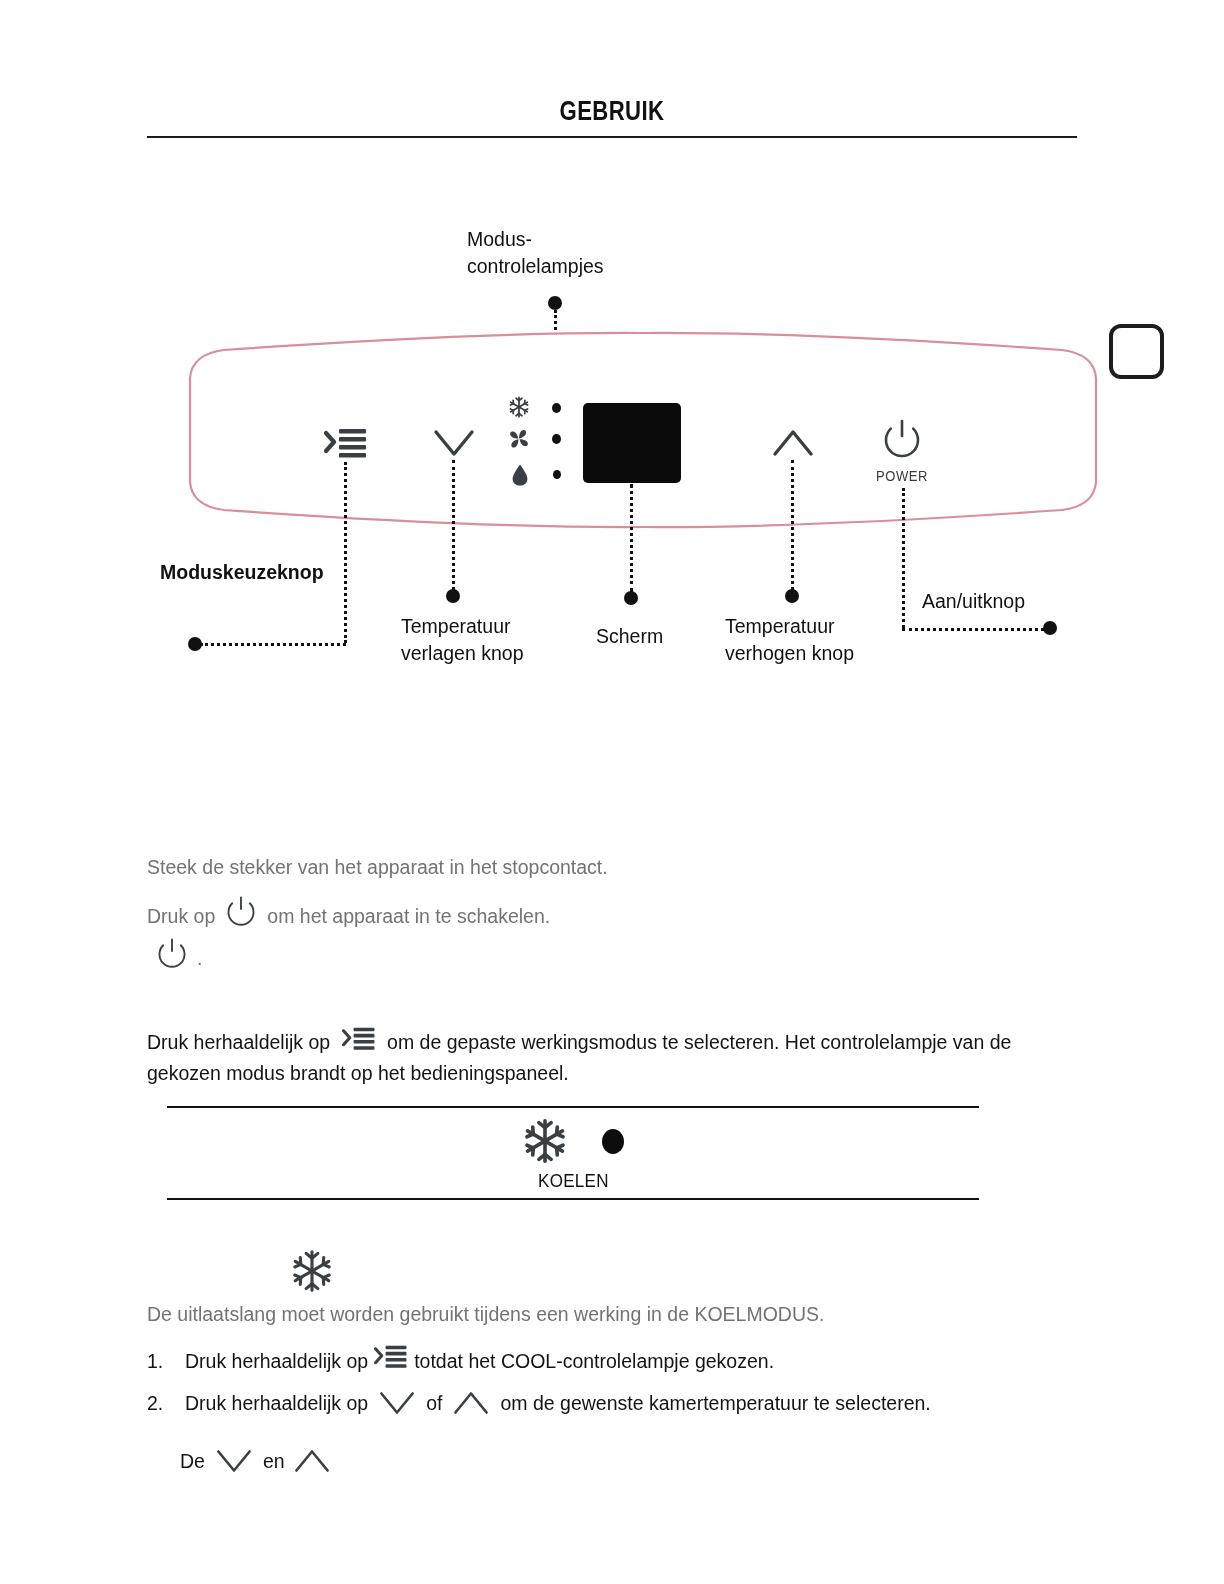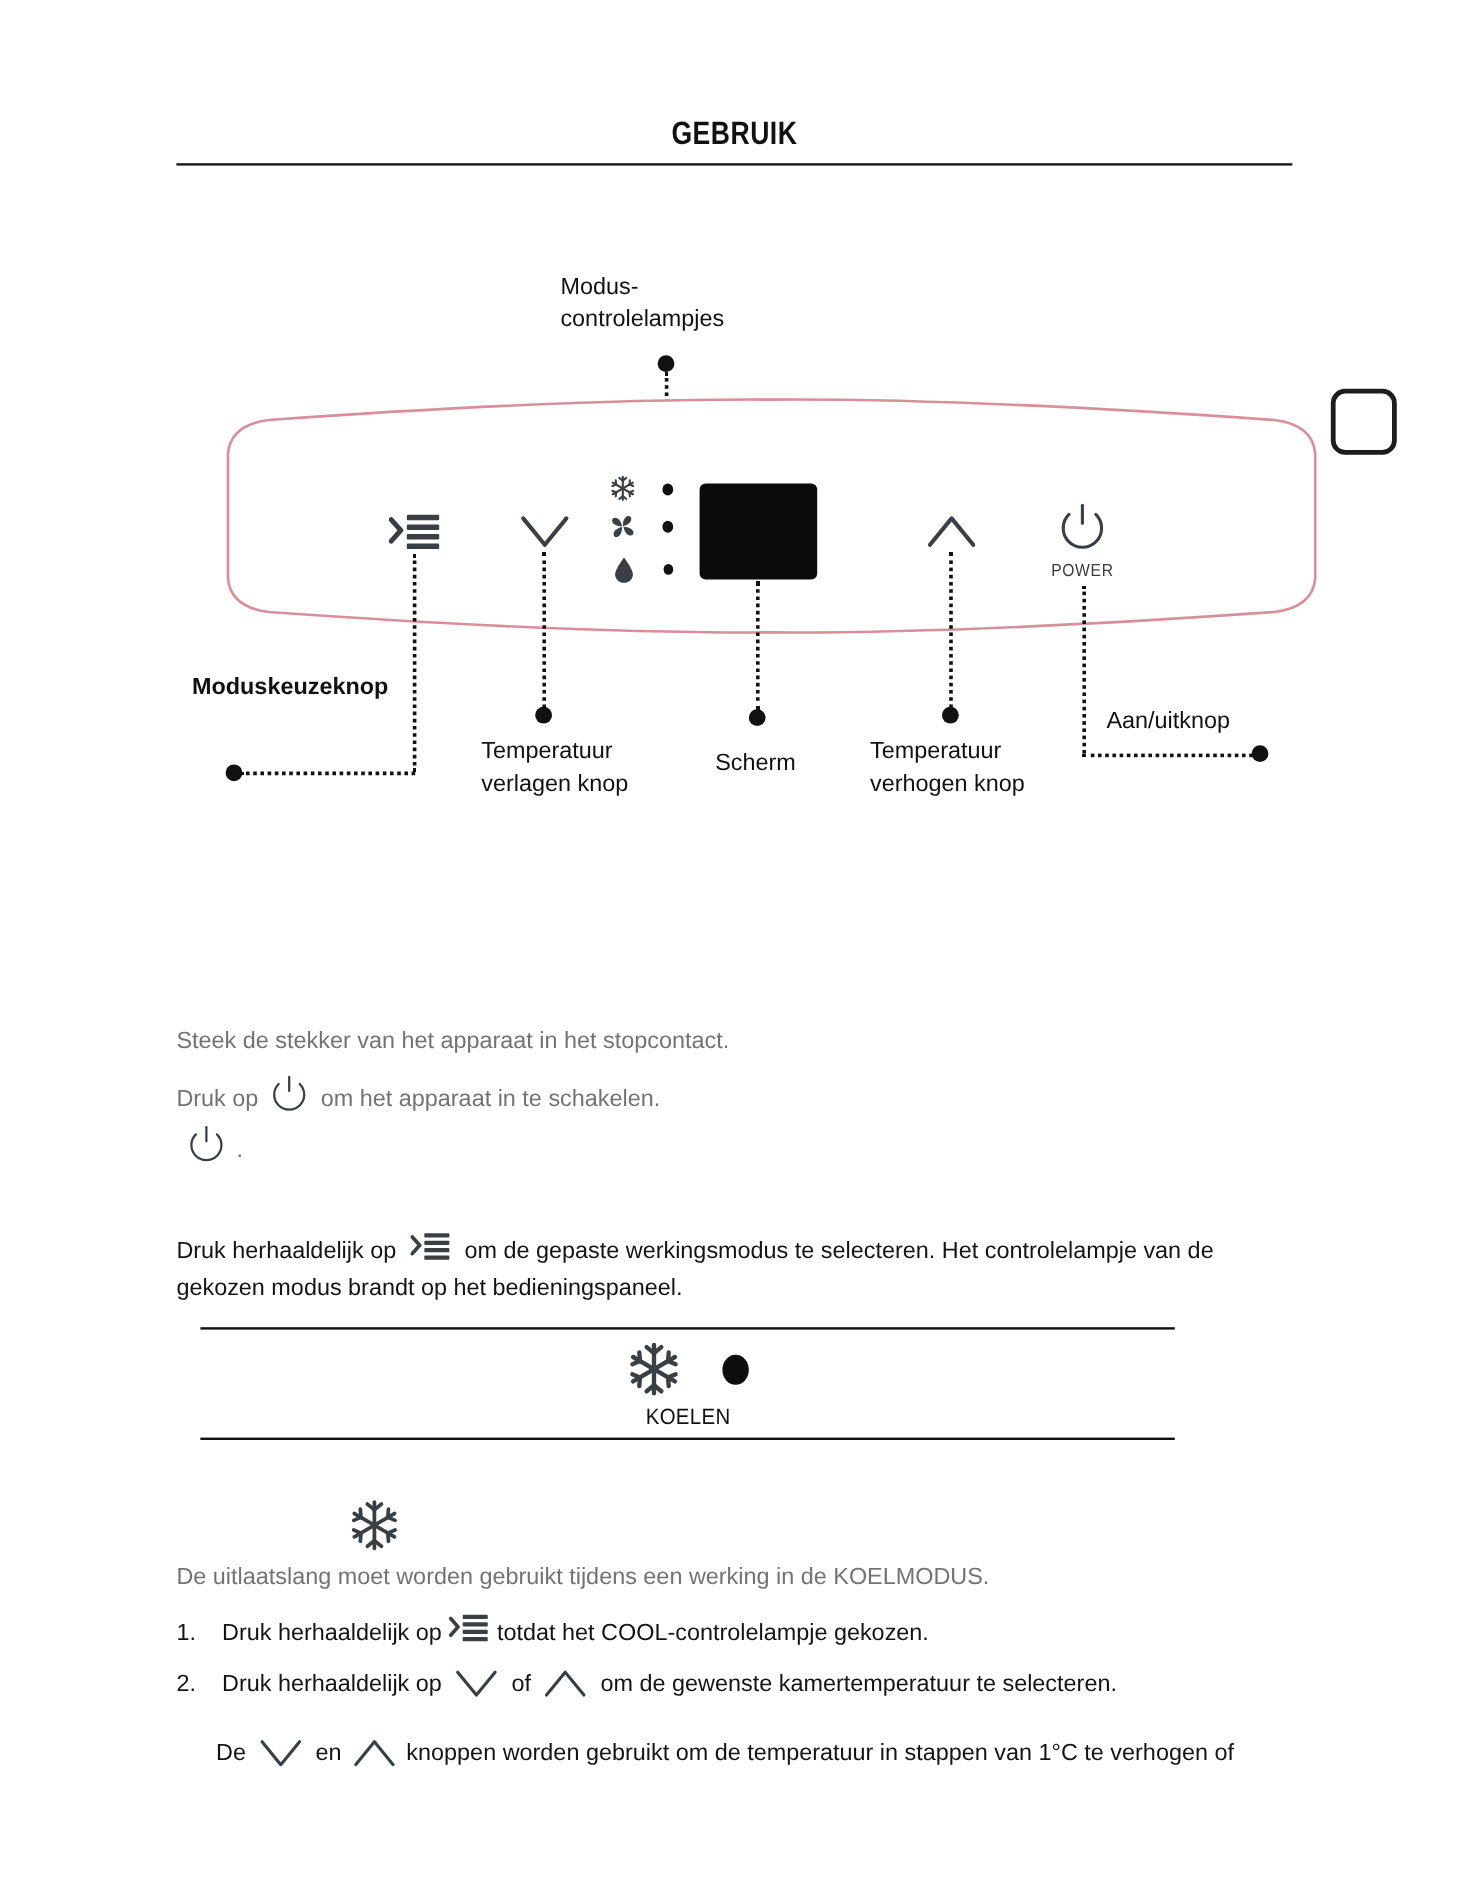--- a/index.html
+++ b/index.html
@@ -390,14 +390,13 @@
 
 <div class="list-row" style="top:1448px; left:180px;">
   <span>De</span>
   <svg class="inline-ico" style="margin:0 10px;" width="38" height="26" viewBox="0 0 42 30">
     <path d="M3 4 L21 26 L39 4" fill="none" stroke="#3a3f44" stroke-width="3" stroke-linecap="round" stroke-linejoin="round"></path>
   </svg>
   <span>en</span>
   <svg class="inline-ico" style="margin:0 8px;" width="38" height="26" viewBox="0 0 42 30">
     <path d="M3 26 L21 4 L39 26" fill="none" stroke="#3a3f44" stroke-width="3" stroke-linecap="round" stroke-linejoin="round"></path>
   </svg>
-  <span>knoppen worden gebruikt om de temperatuur in stappen van 1°C te verhogen of</span>
 </div>
 
 </body></html>

